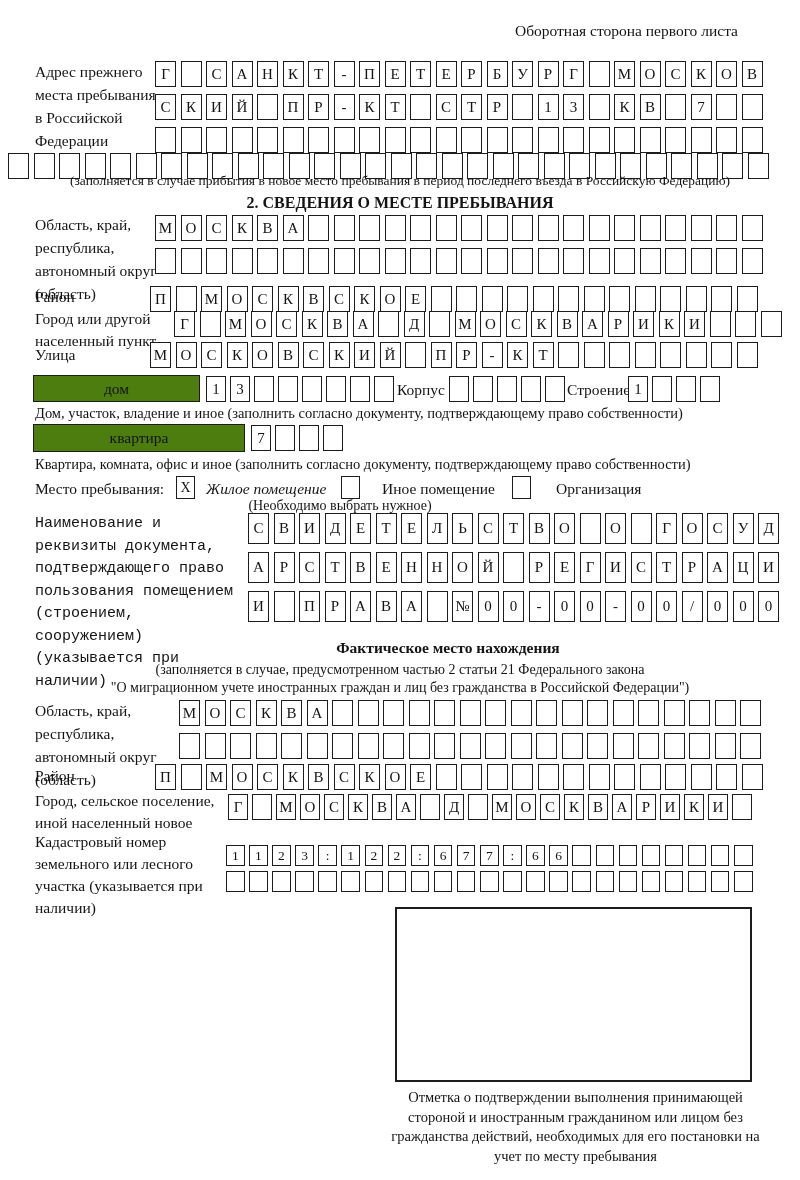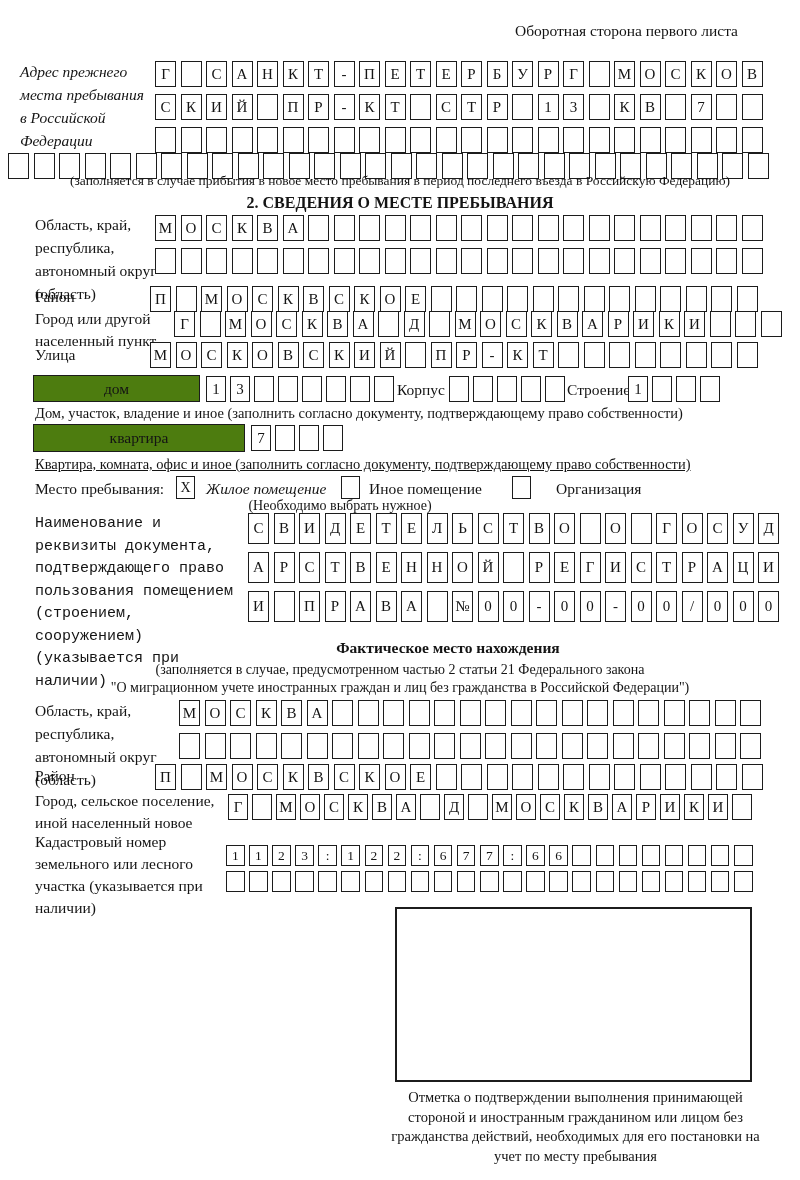--- a/index.html
+++ b/index.html
@@ -31,21 +31,21 @@
     width:19px;height:23px;box-sizing:border-box;border:1.6px solid #1c1c1c;
     display:flex;align-items:center;justify-content:center;font-size:14px;background:#fff;
   }
   .smallnote{font-size:14.5px;}
 </style>
 </head>
 <body>
 
 <div class="abs" style="top:22px;right:62px;font-size:15.5px;">Оборотная сторона первого листа</div>
 
-<div class="abs lbl" style="left:20px;top:60px;width:130px;font-style:italic;">Адрес прежнего места пребывания в Российской Федерации</div>
+<div class="abs lbl" style="left:35px;top:60px;width:130px;">Адрес прежнего места пребывания в Российской Федерации</div>
 <div class="abs cellrow" style="left:155px;top:61px;">
     <div class="cell">Г</div>
     <div class="cell"></div>
     <div class="cell">С</div>
     <div class="cell">А</div>
     <div class="cell">Н</div>
     <div class="cell">К</div>
     <div class="cell">Т</div>
     <div class="cell">-</div>
     <div class="cell">П</div>
@@ -319,27 +319,27 @@
   </div>
 <div class="abs smallnote" style="left:35px;top:405px;">Дом, участок, владение и иное (заполнить согласно документу, подтверждающему право собственности)</div>
 
 <div class="abs bigfield" style="left:33px;top:424px;width:212px;height:28px;">квартира</div>
 <div class="abs cellrow mid" style="left:251px;top:425px;">
     <div class="cell">7</div>
     <div class="cell"></div>
     <div class="cell"></div>
     <div class="cell"></div>
   </div>
-<div class="abs smallnote" style="left:35px;top:456px;text-decoration:underline;">Квартира, комната, офис и иное (заполнить согласно документу, подтверждающему право собственности)</div>
+<div class="abs smallnote" style="left:35px;top:456px;">Квартира, комната, офис и иное (заполнить согласно документу, подтверждающему право собственности)</div>
 
 <div class="abs lbl" style="left:35px;top:477px;">Место пребывания:</div>
 <div class="abs chkbox" style="left:176px;top:476px;">X</div>
 <div class="abs lbl" style="left:206px;top:477px;font-style:italic;">Жилое помещение</div>
 <div class="abs chkbox" style="left:341px;top:476px;"></div>
-<div class="abs lbl" style="left:369px;top:477px;">Иное помещение</div>
+<div class="abs lbl" style="left:382px;top:477px;">Иное помещение</div>
 <div class="abs chkbox" style="left:512px;top:476px;"></div>
 <div class="abs lbl" style="left:556px;top:477px;">Организация</div>
 <div class="abs" style="left:160px;top:498px;width:360px;text-align:center;font-size:14px;">(Необходимо выбрать нужное)</div>
 
 <div class="abs" style="left:35px;top:513px;width:212px;font-size:15px;line-height:22.5px;font-family:Liberation Mono, monospace;">Наименование и реквизиты документа, подтверждающего право пользования помещением (строением, сооружением) (указывается при наличии)</div>
 <div class="abs cellrow tall" style="left:248px;top:513px;">
     <div class="cell">С</div>
     <div class="cell">В</div>
     <div class="cell">И</div>
     <div class="cell">Д</div>

